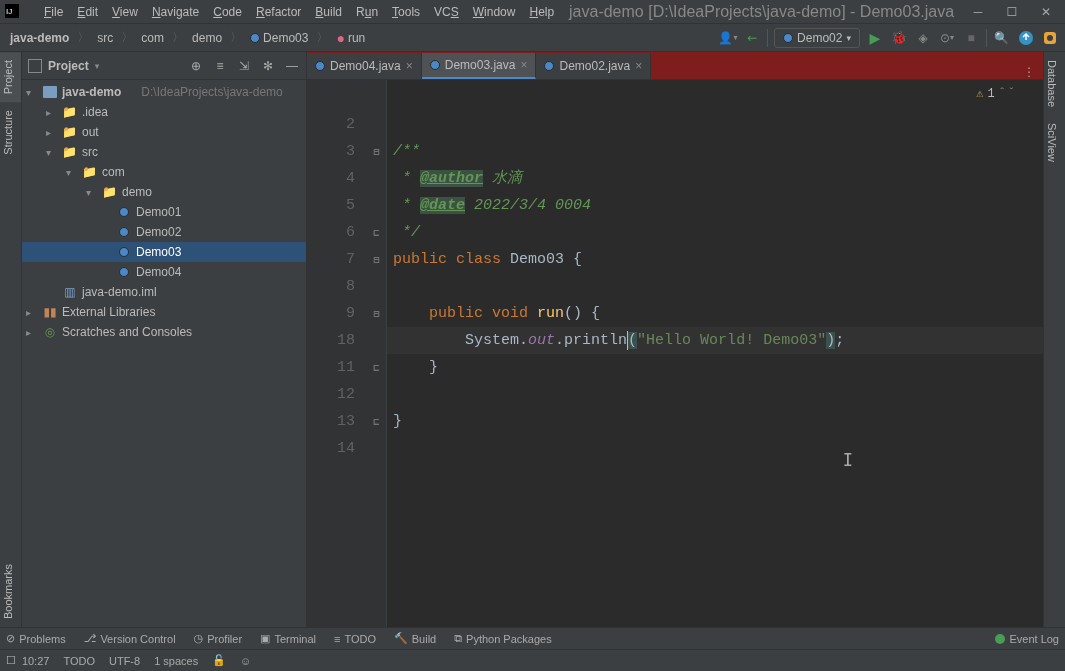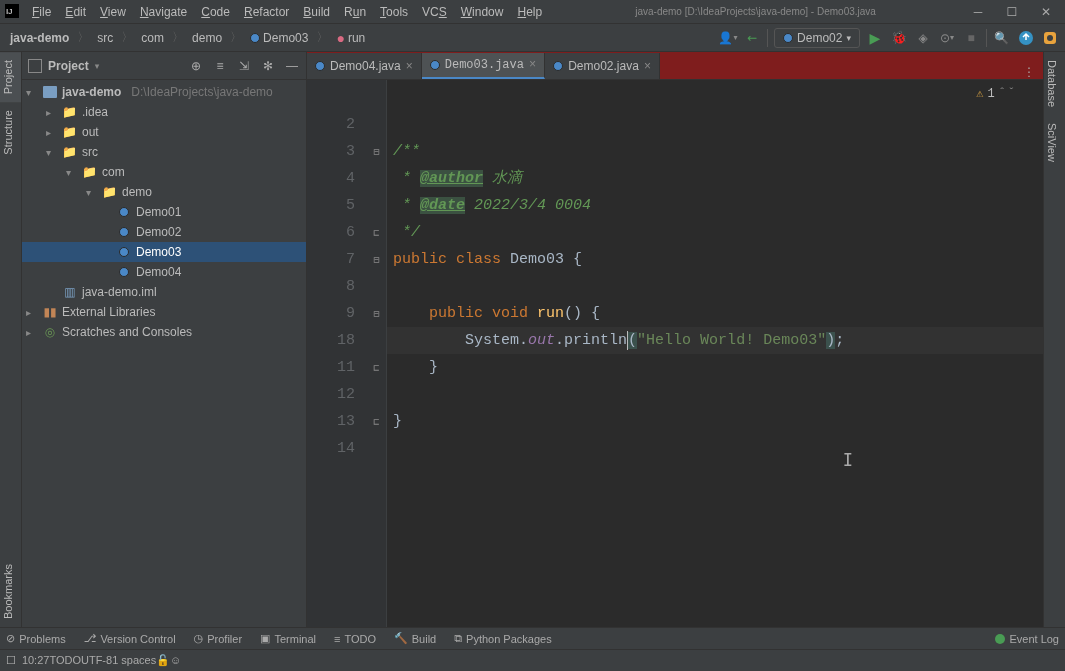--- a/index.html
+++ b/index.html
@@ -18,34 +18,34 @@
     .title-bar {
       height: 24px;
       background: #3c3f41;
       display: flex;
       align-items: center;
       padding: 0 4px;
       border-bottom: 1px solid #323232;
     }
     .app-icon {
       width: 16px; height: 16px;
-      margin-right: 6px;
+      margin-right: 18px;
       display: flex; align-items: flex-start; justify-content: center;
     }
     .menu-bar { display: flex; gap: 2px; }
     .menu-item {
       padding: 2px 6px;
       cursor: default;
     }
     .menu-item u { text-decoration: underline; }
     .title-text {
       flex: 1;
       text-align: center;
       color: #888;
-      font-size: 10px;
+      font-size: 16px;
     }
     .win-controls { display: flex; gap: 4px; margin-left: auto; }
     .win-control {
       width: 30px; height: 20px;
       display: flex; align-items: center; justify-content: center;
       color: #aaa;
     }
     
     .nav-bar {
       height: 28px;
@@ -119,41 +119,40 @@
     .tree-row {
       height: 20px;
       display: flex; align-items: center;
       padding-left: 6px;
       gap: 4px;
     }
     .tree-row.selected { background: #2d5177; color: #fff; }
     .tree-arrow { width: 12px; color: #888; font-size: 10px; }
     .tree-icon { width: 16px; height: 16px; display: flex; align-items: center; justify-content: center; }
     .tree-label { white-space: nowrap; }
-    .tree-hint { color: #777; margin-left: 6px; }
+    .tree-hint { color: #777; margin-left: 16px; }
     
     .editor-area { flex: 1; display: flex; flex-direction: column; position: relative; }
     .tab-bar {
       height: 28px;
       display: flex; align-items: flex-end;
       border-bottom: 1px solid #323232;
       background: #7f1d1d;
     }
     .file-tab {
       height: 26px;
       padding: 0 8px;
       display: flex; align-items: center; gap: 5px;
       background: #3c3f41;
       border-right: 1px solid #323232;
       font-size: 12px;
     }
     .file-tab.active {
       background: #4e5254;
       border-bottom: 2px solid #4a88c7;
-      font-family: Liberation Mono, monospace;
     }
     .file-tab .close { color: #888; font-size: 12px; }
     .tab-menu { margin-left: auto; padding: 0 8px; color: #aaa; }
     .editor { flex: 1; display: flex; background: #2b2b2b; font-family: "Consolas", "Courier New", monospace; font-size: 15px; position: relative; }
     .gutter-col { width: 60px; padding-top: 4px; text-align: right; color: #606366; background: #313335; }
     .fold-col { width: 20px; padding-top: 4px; background: #313335; border-right: 1px solid #3c3f41; }
     .fold-m { height: 27px; display: flex; align-items: center; justify-content: center; color: #888; font-size: 10px; }
     .ln { height: 27px; line-height: 27px; padding-right: 12px; }
     .code-col { flex: 1; padding-top: 4px; position: relative; }
     .code-line { height: 27px; line-height: 27px; white-space: pre; padding-left: 6px; }
@@ -195,21 +194,21 @@
     .tool-tab { display: flex; align-items: center; gap: 4px; color: #aaa; }
     .tool-tabs-right { margin-left: auto; display: flex; gap: 12px; text-align: center; }
     .status-bar {
       height: 22px;
       border-top: 1px solid #323232;
       display: flex; align-items: center;
       padding: 0 6px;
       font-size: 11px;
     }
     .status-msg { flex: 1; color: #aaa; }
-    .status-cells { display: flex; color: #aaa; }
+    .status-cells { display: flex; gap: 14px; color: #aaa; align-items: center; }
     .blue-dot { width:10px; height:10px; border-radius:50%; background:#4a88c7; display:inline-block; border:1px solid #2b2b2b; }
     .green-dot { width:10px; height:10px; border-radius:50%; background:#499c54; display:inline-block; }
     .pink-tri { color:#d96a82; font-weight:bold; font-size: 14px;}
     .warn-tri { color:#d9a343; }
     .lock-ic { color:#888; }
     .run-green { color:#499c54; font-size:14px; }
     .bug-green { color:#499c54; font-size:13px; }
     svg { display:block; }
   </style>
 </head>

